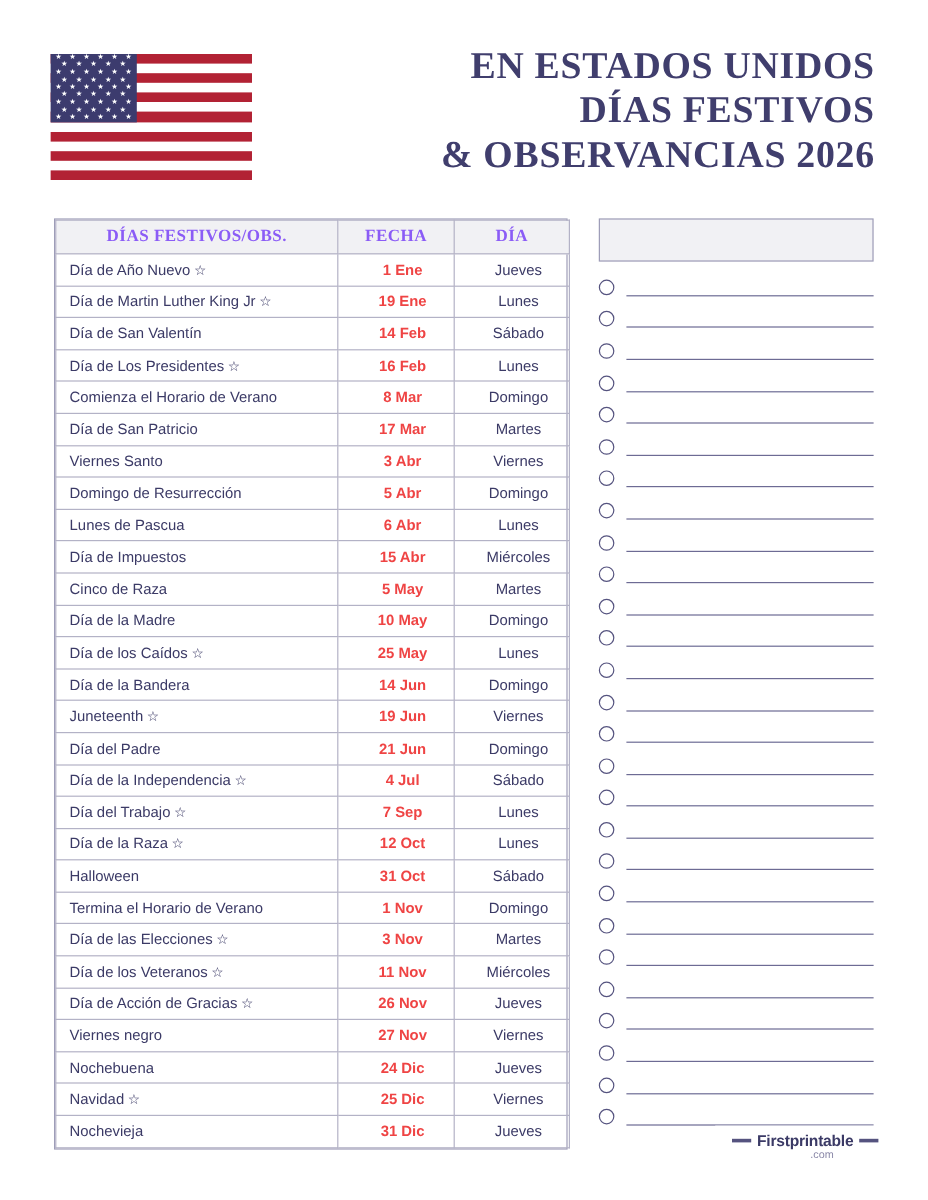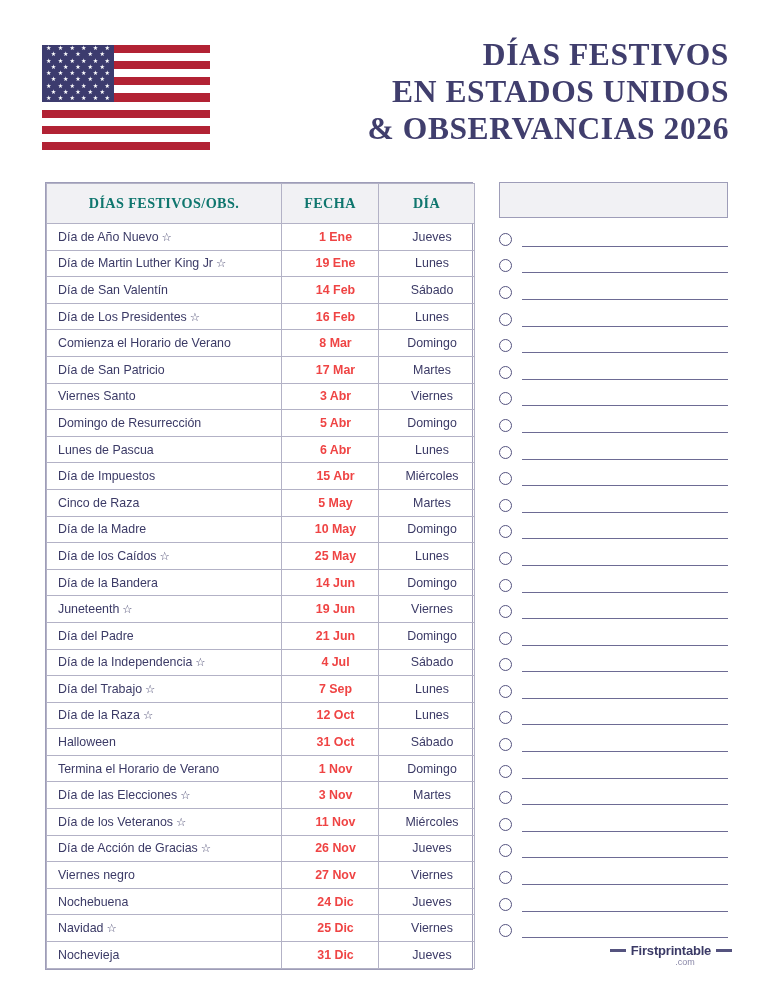--- a/index.html
+++ b/index.html
@@ -93,25 +93,25 @@
   }
   #holiday-table th, #holiday-table td {
     border: 1px solid #b3b2c6;
     height: 26.6px;
     padding: 0 0 0 11px;
     vertical-align: middle;
   }
   #holiday-table thead th {
     background: #f1f1f4;
     font-family: "Liberation Serif", serif;
-    color: #0f766e;
+    color: #8b5cf6;
     font-weight: bold;
     font-size: 14.2px;
     letter-spacing: 0.4px;
-    height: 40px;
+    height: 28px;
     padding: 0;
   }
   .col-name  { width: 235px; }
   .col-date  { width: 97px; }
   .col-day   { width: 96px; }
 
   #holiday-table tbody td {
     font-family: "Liberation Sans", sans-serif;
     font-size: 12.4px;
   }
@@ -296,22 +296,22 @@
           <span>★</span>
           <span>★</span>
           <span>★</span>
           <span>★</span>
           <span>★</span>
         </div>
       </div>
   </div>
 
   <div id="title-block">
+      <span class="tline">EN ESTADOS UNIDOS</span>
       <span class="tline">DÍAS FESTIVOS</span>
-      <span class="tline">EN ESTADOS UNIDOS</span>
       <span class="tline">&amp; OBSERVANCIAS 2026</span>
     </div>
 
 </div>
 
 <div id="holiday-table">
   <table>
     <colgroup>
       <col class="col-name">
         <col class="col-date">

